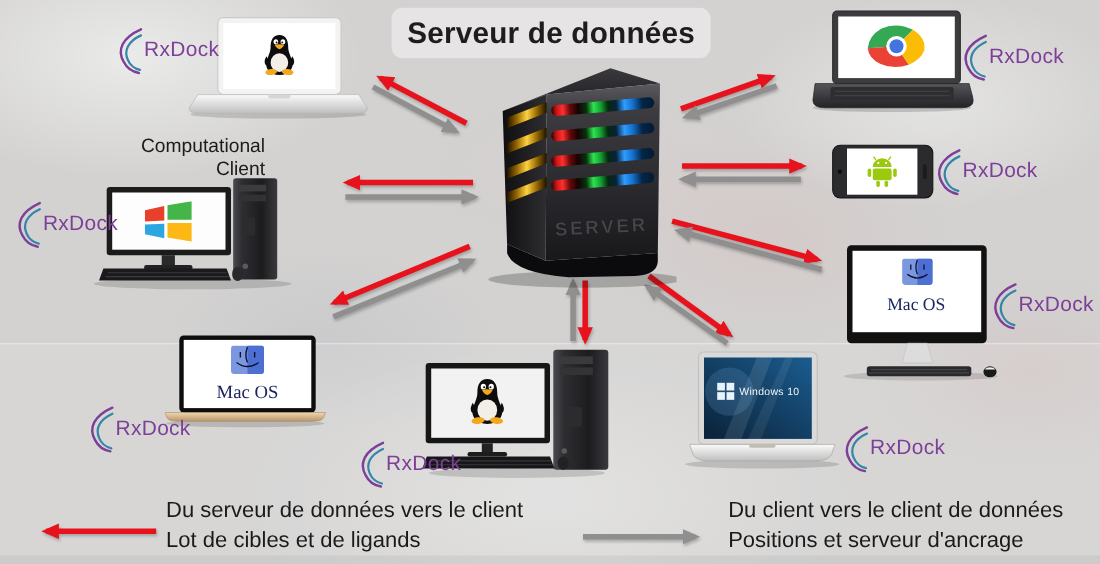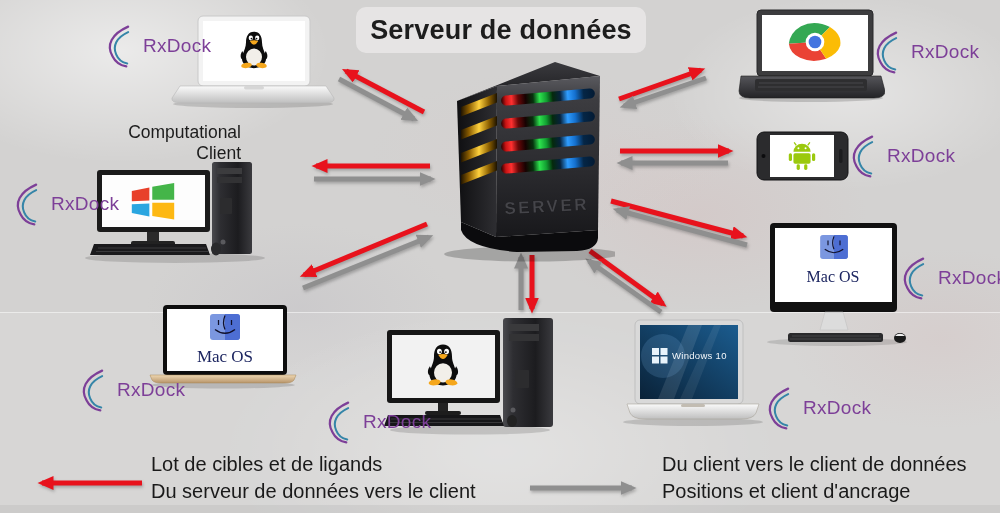--- a/index.html
+++ b/index.html
@@ -17,21 +17,21 @@
       radial-gradient(ellipse 260px 120px at 55% 30%, rgba(222,190,190,.14), transparent 70%);
   }
   .lower-panel{position:absolute;left:0;top:312px;width:1000px;height:201px;
     background:rgba(255,255,255,.09);border-top:1.5px solid rgba(255,255,255,.5)}
   .bottom-strip{position:absolute;left:0;top:505px;width:1000px;height:8px;background:rgba(0,0,0,.05)}
   #arrows{position:absolute;left:0;top:0;z-index:2;filter:drop-shadow(1px 2px 1.5px rgba(70,70,70,.35))}
   .device{position:absolute;z-index:3}
   .title-plate{position:absolute;left:356px;top:7px;width:290px;height:46px;z-index:4;
     background:rgba(233,232,231,.85);border-radius:10px;display:flex;align-items:center;justify-content:center}
   .title-plate span{font-size:27px;font-weight:600;color:#1d1d1d;letter-spacing:.2px}
-  .rxdock{position:absolute;z-index:4;display:flex;align-items:center;gap:13px}
+  .rxdock{position:absolute;z-index:4;display:flex;align-items:center;gap:1px}
   .rxdock svg{width:24px;height:44px;flex:0 0 auto}
   .rxdock-text{font-size:19px;font-weight:500;color:#7d3f98;letter-spacing:.3px}
   .cc-label{position:absolute;left:71px;top:122px;width:170px;z-index:4;text-align:right;
     font-size:17.5px;line-height:21px;color:#1c1c1c}
   .legend-group{position:absolute;top:451px;z-index:4}
   .legend-line{font-size:20px;line-height:27px;color:#1a1a1a}
   svg{display:block}
 </style>
 </head>
 <body>
@@ -370,20 +370,20 @@
   </div>
   <div class="rxdock" style="left:874px;top:30px">
     <svg viewBox="0 0 26 46">
       <path d="M24,2 C6,10 0,22 7,34 C10,40 16,44 22,45" fill="none" stroke="#7d3f98" stroke-width="2.4" stroke-linecap="round"></path>
       <path d="M24,8 C11,14 7,23 11,32 C13,37 18,41 23,42" fill="none" stroke="#3585a8" stroke-width="2.2" stroke-linecap="round"></path>
     </svg>
     <span class="rxdock-text">RxDock</span>
   </div>
 
   <div class="legend-group" style="left:151px">
+    <div class="legend-line">Du serveur de données vers le client</div>
     <div class="legend-line">Lot de cibles et de ligands</div>
-    <div class="legend-line">Du serveur de données vers le client</div>
   </div>
   <div class="legend-group" style="left:662px">
     <div class="legend-line">Du client vers le client de données</div>
-    <div class="legend-line">Positions et client d'ancrage</div>
+    <div class="legend-line">Positions et serveur d'ancrage</div>
   </div>
 </div>
 
 </body></html>

